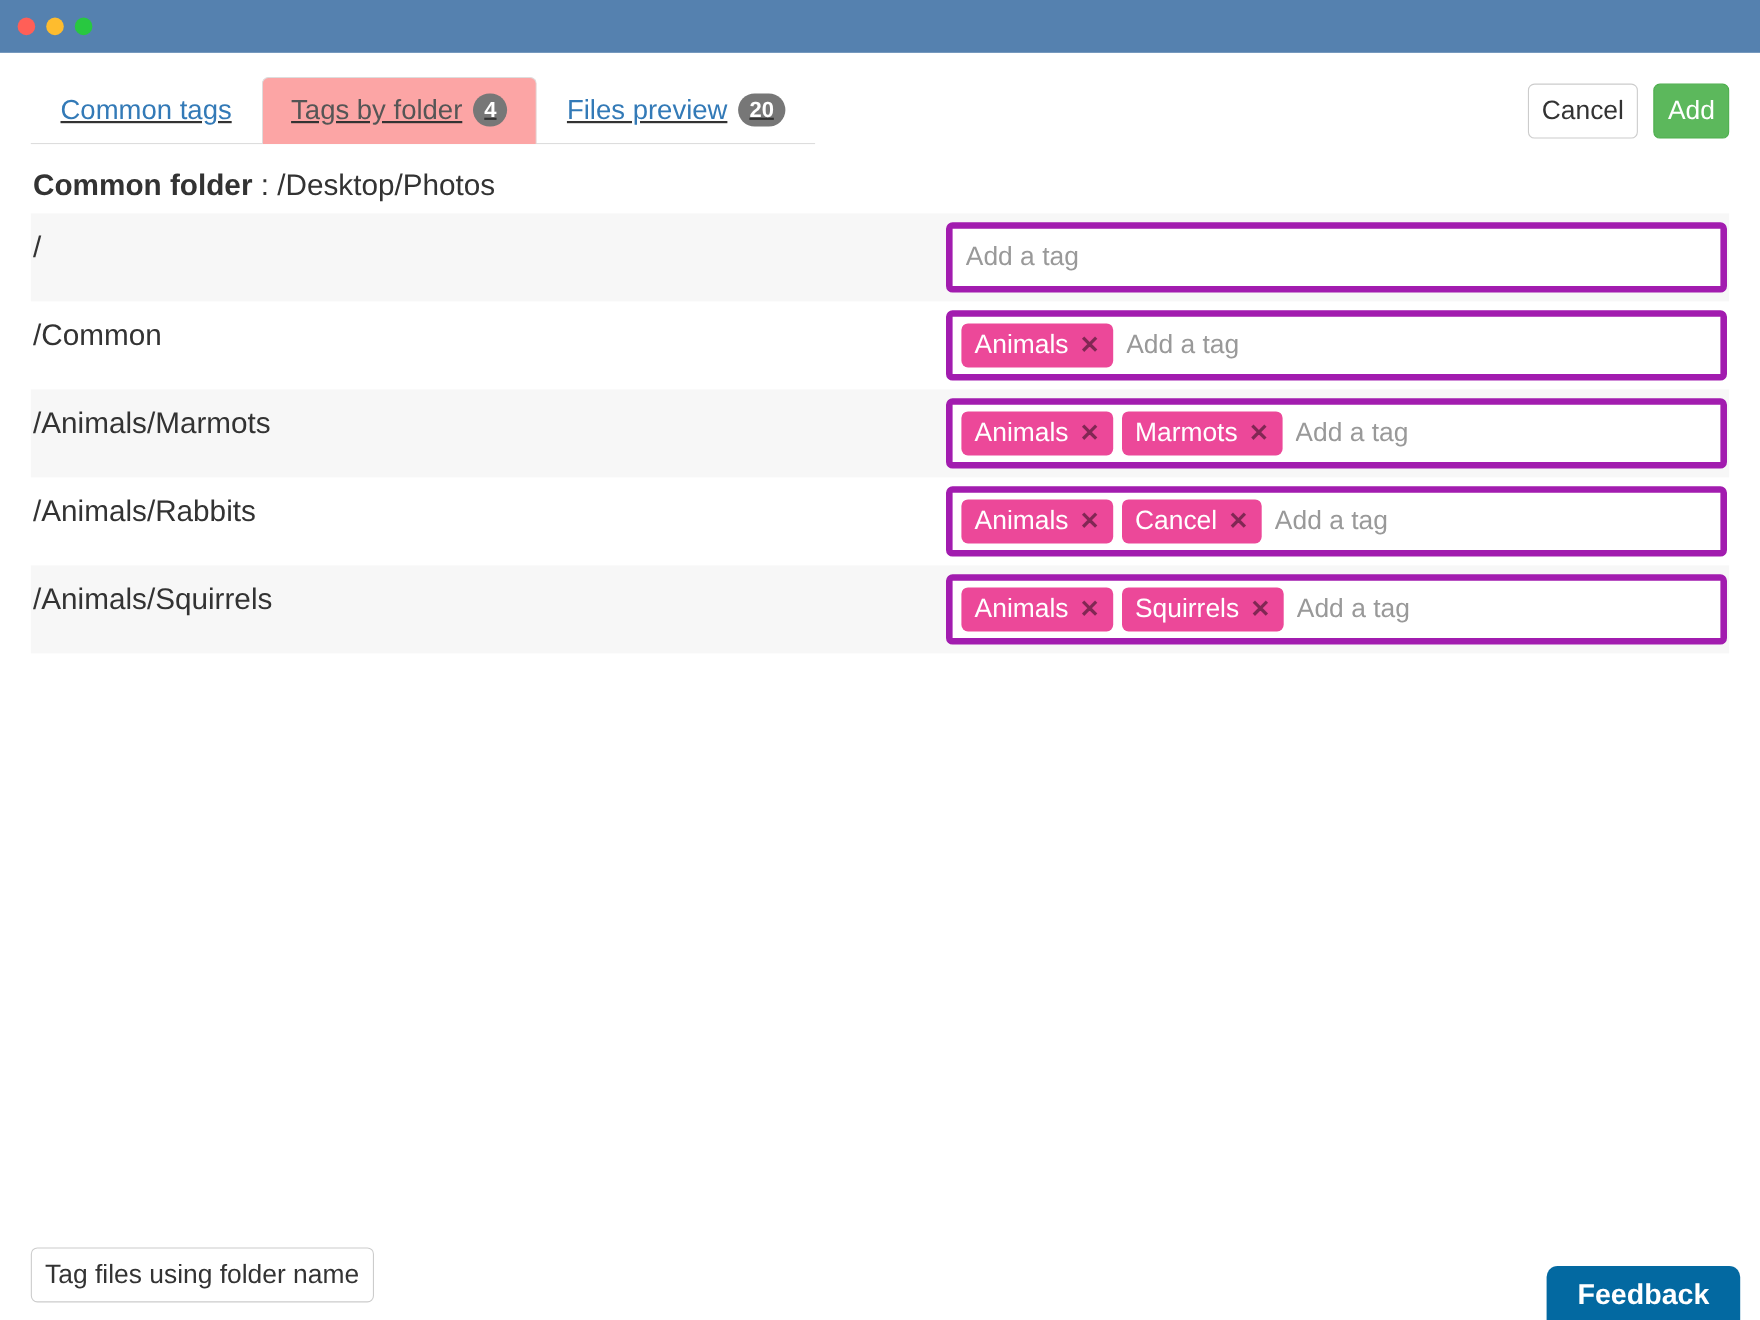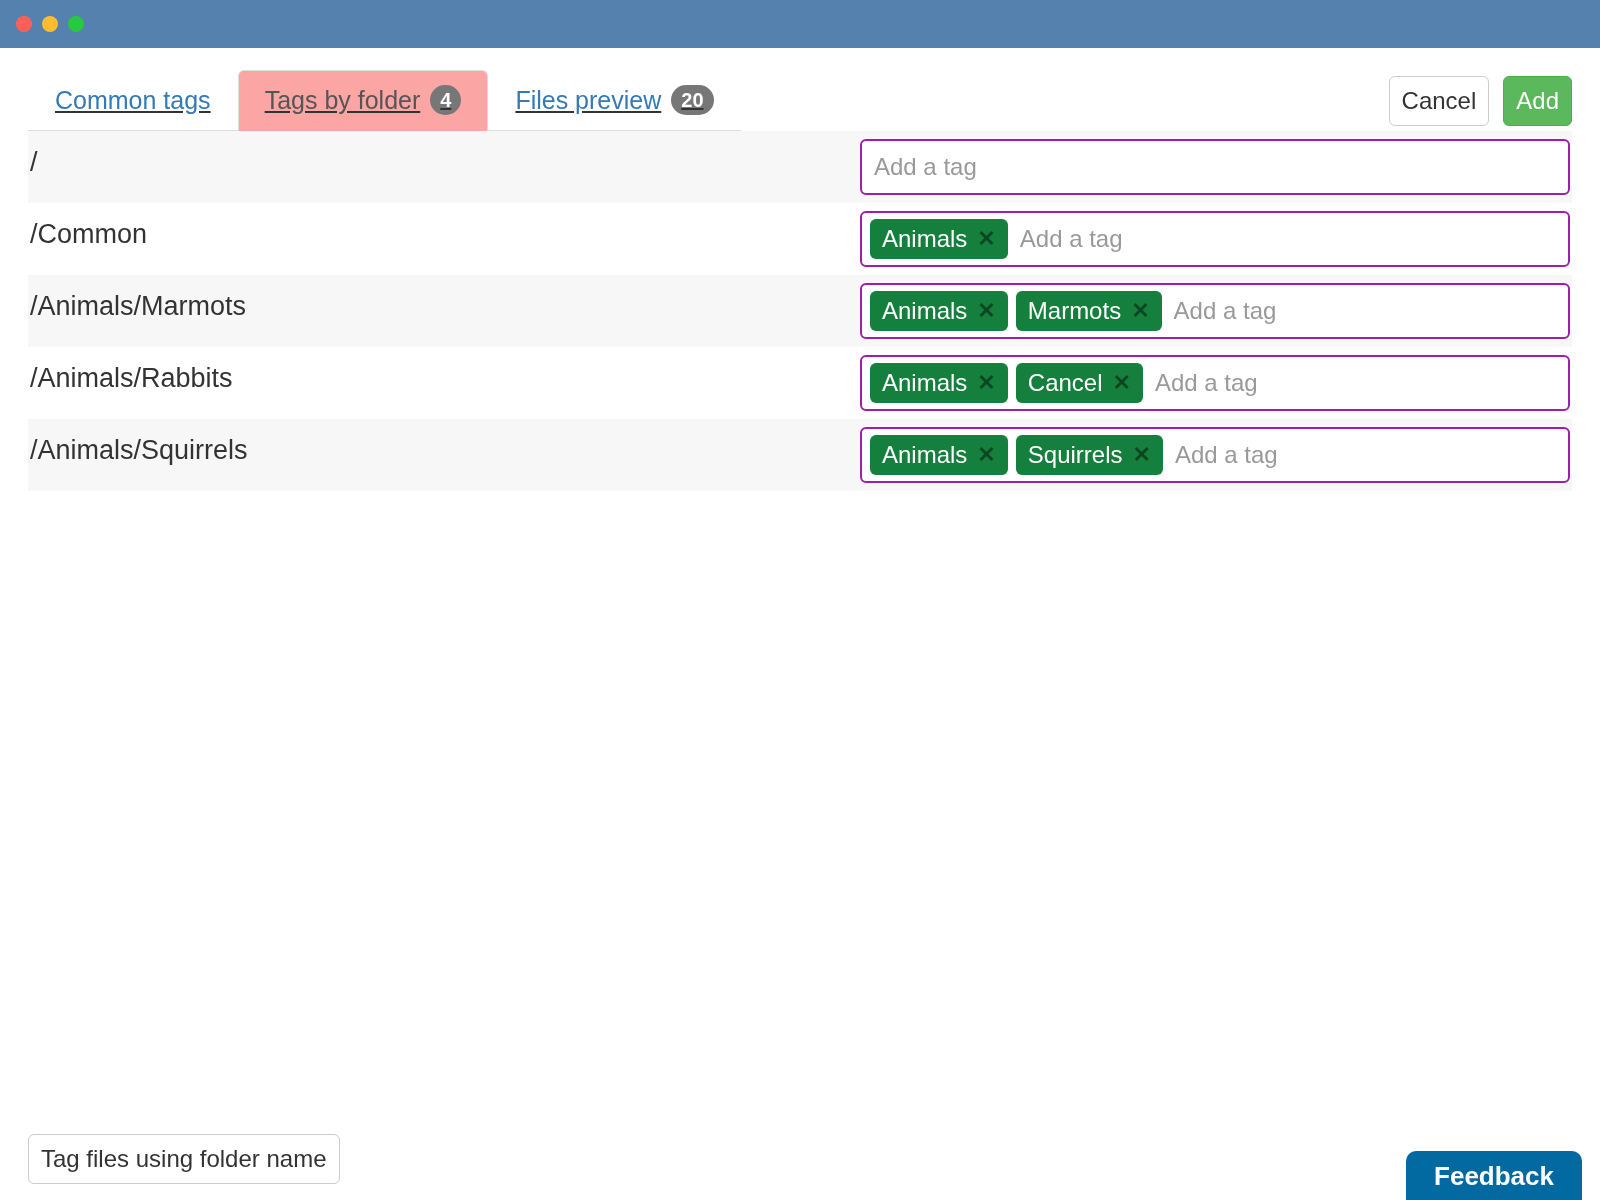--- a/index.html
+++ b/index.html
@@ -38,26 +38,26 @@
   
   .cf-row { font-size: 27px; margin: 22px 0 10px 2px; }
   .cf-row .lbl { font-weight: 700; }
 
   
   .folders { border: 0; }
   .frow { display: flex; align-items: flex-start; padding: 8px 2px; font-size: 27px; }
   .frow:nth-child(odd) { background: #f7f7f7; }
   .fpath { flex: 1; padding-top: 8px; }
   .tagbox {
-    flex: 0 0 710px; border: 2px solid #a21caf; border-radius: 6px; background: #fff;
+    flex: 0 0 710px; border: 6px solid #a21caf; border-radius: 6px; background: #fff;
     padding: 6px 8px; min-height: 56px; display: flex; flex-wrap: wrap; align-items: center; gap: 8px;
   }
   .tag {
     display: inline-flex; align-items: center; gap: 10px;
-    background: #15803d; color: #fff; font-size: 24px; font-weight: 400;
+    background: #ec4899; color: #fff; font-size: 24px; font-weight: 400;
     padding: 6px 12px; border-radius: 6px;
   }
   .tag .x { color: rgba(0,0,0,0.45); font-weight: 700; font-size: 22px; cursor: pointer; }
   .tag-input { border: none; outline: none; font-size: 24px; color: #555; flex: 1; min-width: 160px; padding: 6px 4px; }
   .tag-input::placeholder { color: #999; }
 
   
   .footer { position: absolute; left: 28px; bottom: 16px; display: flex; gap: 14px; }
   .feedback { position: absolute; right: 18px; bottom: 0; background: #0369a1; color: #fff; font-size: 26px; font-weight: 700; padding: 10px 28px 8px 28px; border-top-left-radius: 10px; border-top-right-radius: 10px; cursor: pointer; }
 </style>
@@ -85,20 +85,23 @@
         <span>Files preview</span>
         <span class="badge">20</span>
       </div>
     </div>
     <div class="top-actions">
       <button class="btn btn-default">Cancel</button>
       <button class="btn btn-success">Add</button>
     </div>
   </div>
 
+  <div class="cf-row">
+    <span class="lbl">Common folder</span><span> : </span><span>/Desktop/Photos</span>
+  </div>
 
   <div class="folders" id="folders">
       <div class="frow">
         <div class="fpath">/</div>
         <div class="tagbox">
           <input class="tag-input" placeholder="Add a tag" style="">
         </div>
       </div>
       <div class="frow">
         <div class="fpath">/Common</div>

